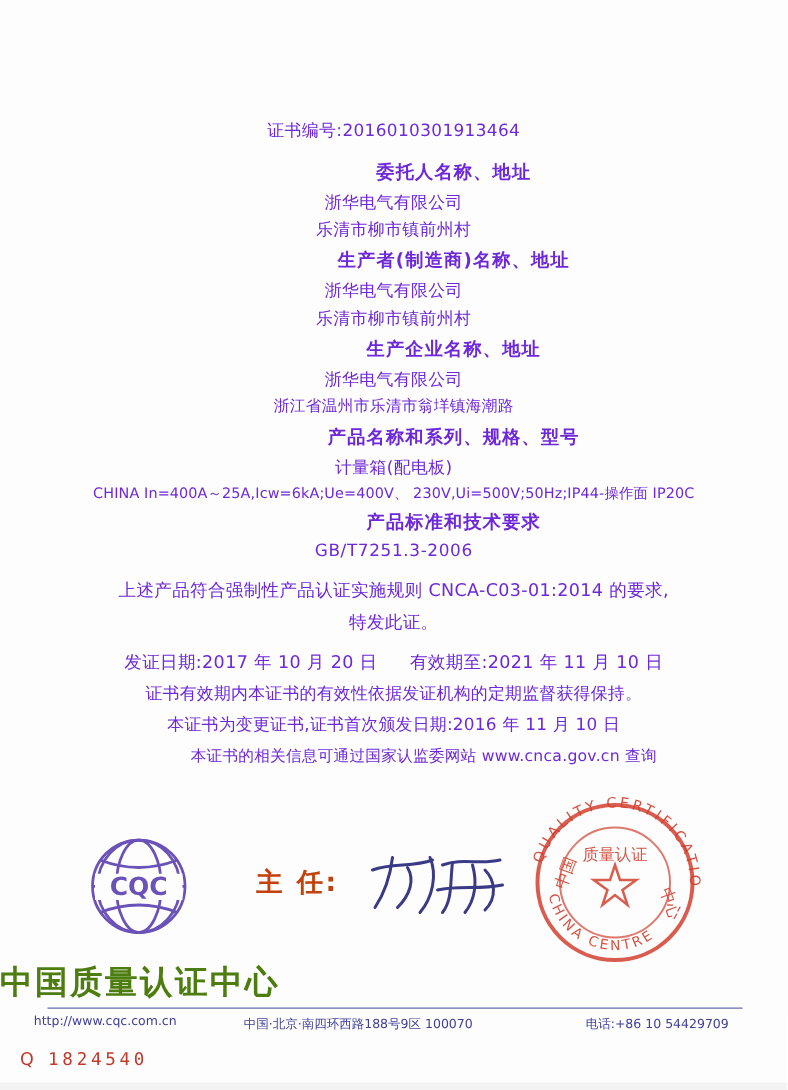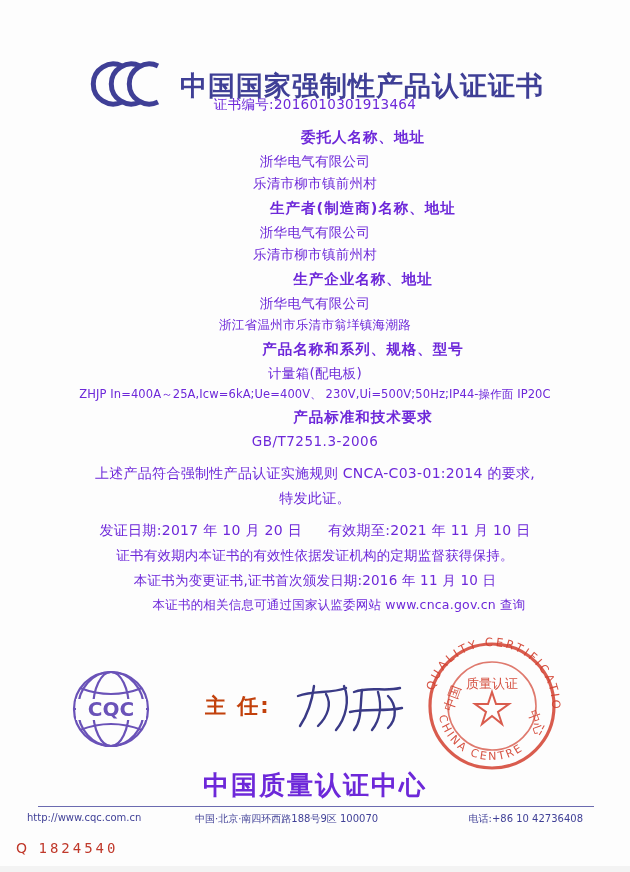--- a/index.html
+++ b/index.html
@@ -169,24 +169,23 @@
     top: -14px;
     width: 160px;
     height: 160px;
   }
 
   .org-name {
     position: absolute;
     left: 0;
     top: 768px;
     width: 630px;
-    text-align: center;
     font-size: 26px;
     font-weight: bold;
-    color: #6d28d9;
+    color: #4d7c0f;
     font-family: "DejaVu Sans", sans-serif;
     letter-spacing: 2px;
   }
 
   
   .footer-rule {
     position: absolute;
     left: 38px;
     top: 806px;
     width: 556px;
@@ -227,52 +226,40 @@
     width: 630px;
     height: 6px;
     background: #f3f3f3;
   }
 </style>
 </head>
 <body>
 
 <div class="page">
 
-  <div class="header">
-    <div class="ccc-logo">
-      <svg width="84" height="52" viewBox="0 0 84 52">
-        <g fill="none" stroke="#3f3f96" stroke-width="5">
-          <path d="M36 8 A20 20 0 1 0 36 44"></path>
-          <path d="M54 8 A20 20 0 1 0 54 44"></path>
-          <path d="M72 8 A20 20 0 1 0 72 44"></path>
-        </g>
-      </svg>
-    </div>
-    <div class="main-title">中国国家强制性产品认证证书</div>
-  </div>
 
   <div class="body-block">
 
     <div class="line cert-no">证书编号:2016010301913464</div>
 
     <div class="line sec-head">委托人名称、地址</div>
     <div class="line sec-line">浙华电气有限公司</div>
     <div class="line sec-line">乐清市柳市镇前州村</div>
 
     <div class="line sec-head">生产者(制造商)名称、地址</div>
     <div class="line sec-line">浙华电气有限公司</div>
     <div class="line sec-line">乐清市柳市镇前州村</div>
 
     <div class="line sec-head">生产企业名称、地址</div>
     <div class="line sec-line">浙华电气有限公司</div>
     <div class="line sec-line small">浙江省温州市乐清市翁垟镇海潮路</div>
 
     <div class="line sec-head">产品名称和系列、规格、型号</div>
     <div class="line sec-line">计量箱(配电板)</div>
-    <div class="line spec-line">ZHJP In=400A～25A,Icw=6kA;Ue=400V、 230V,Ui=500V;50Hz;IP44-操作面 IP20C</div>
+    <div class="line spec-line">CHINA In=400A～25A,Icw=6kA;Ue=400V、 230V,Ui=500V;50Hz;IP44-操作面 IP20C</div>
 
     <div class="line sec-head">产品标准和技术要求</div>
     <div class="line std-line">GB/T7251.3-2006</div>
 
     <div class="line para">上述产品符合强制性产品认证实施规则 CNCA-C03-01:2014 的要求,</div>
     <div class="line para2">特发此证。</div>
 
     <div class="line dates">
       <span>发证日期:</span><span>2017 年 10 月 20 日</span><span class="gap-mid"></span><span>有效期至:</span><span>2021 年 11 月 10 日</span>
     </div>
@@ -338,21 +325,21 @@
       </svg>
     </div>
   </div>
 
   <div class="org-name">中国质量认证中心</div>
 
   <div class="footer-rule"></div>
   <div class="footer">
     <span class="f-left">http://www.cqc.com.cn</span>
     <span class="f-mid">中国·北京·南四环西路188号9区  100070</span>
-    <span class="f-right">电话:+86 10 42736408</span>
+    <span class="f-right">电话:+86 10 54429709</span>
   </div>
 
   <div class="serial">
     <span class="q">Q</span>
     <span>1824540</span>
   </div>
 
   <div class="bottom-edge"></div>
 </div>
 

